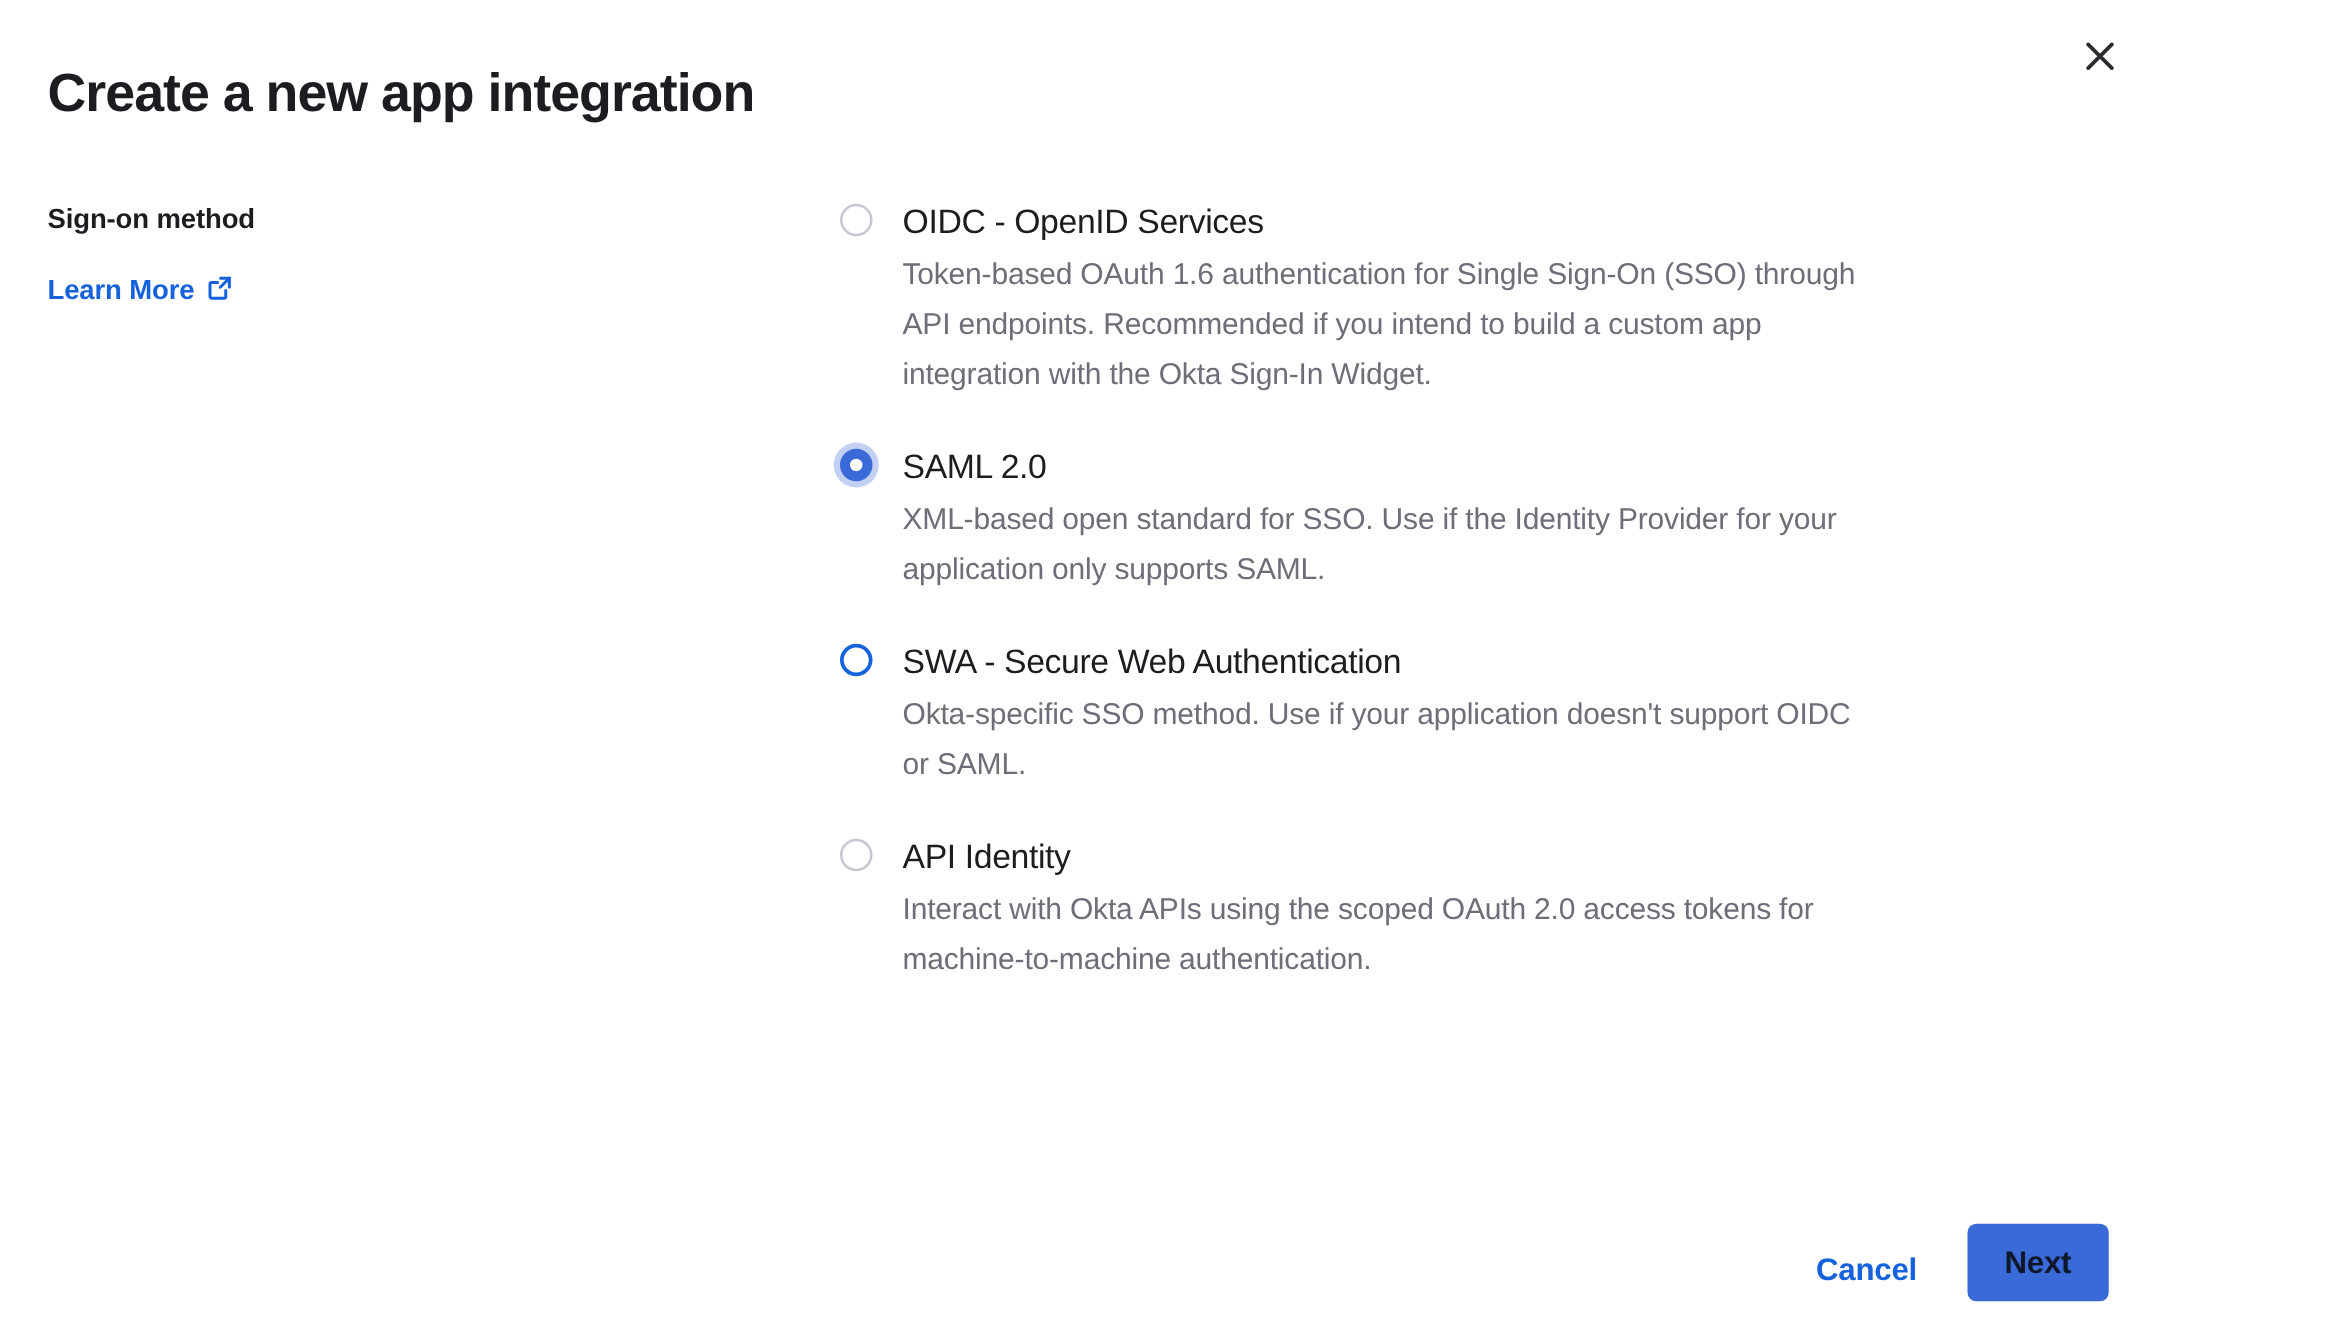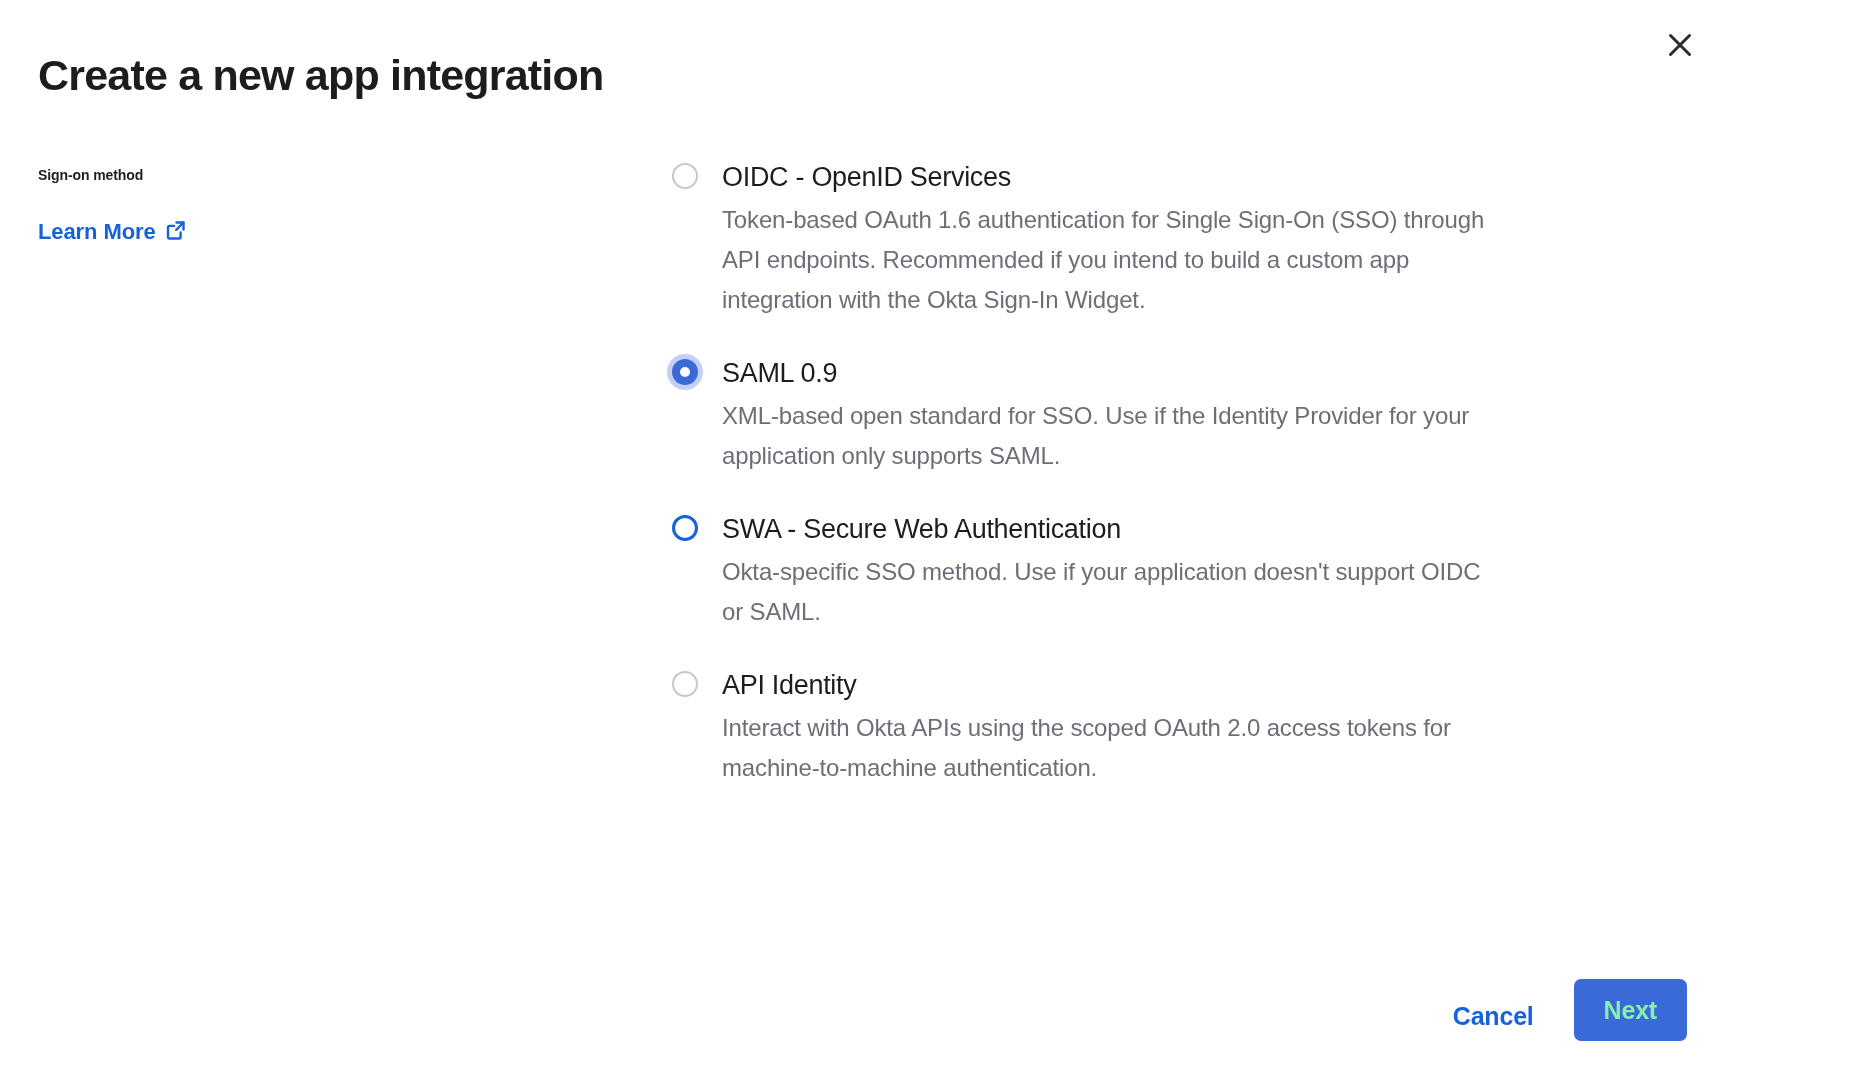--- a/index.html
+++ b/index.html
@@ -64,21 +64,21 @@
     align-items: flex-start;
   }
 
   .left-col {
     width: 660px;
     padding-left: 38px;
     flex: 0 0 660px;
   }
 
   .section-label {
-    font-size: 14px;
+    font-size: 22px;
     line-height: 30px;
     font-weight: bold;
     color: #1d1d21;
     letter-spacing: -0.1px;
     margin: 0;
   }
 
   .learn-more {
     display: inline-flex;
     align-items: flex-start;
@@ -187,21 +187,21 @@
   .btn-next {
     background: #3a6ad8;
     border: none;
     border-radius: 7px;
     padding: 0 30px;
     height: 62px;
     min-width: 99px;
     font-family: inherit;
     font-size: 25px;
     font-weight: bold;
-    color: #86efac;
+    color: #0f172a;
     letter-spacing: -0.2px;
     cursor: pointer;
   }
 </style>
 </head>
 <body>
 
 <div class="modal">
 
   <button class="close-btn">
@@ -233,21 +233,21 @@
     <div class="options">
 
       <div class="option">
         <span class="radio unselected"></span>
         <span class="option-label">OIDC - OpenID Services</span>
         <span class="option-desc">Token-based OAuth 1.6 authentication for Single Sign-On (SSO) through API endpoints. Recommended if you intend to build a custom app integration with the Okta Sign-In Widget.</span>
       </div>
 
       <div class="option">
         <span class="radio selected"></span>
-        <span class="option-label">SAML 0.9</span>
+        <span class="option-label">SAML 2.0</span>
         <span class="option-desc">XML-based open standard for SSO. Use if the Identity Provider for your application only supports SAML.</span>
       </div>
 
       <div class="option">
         <span class="radio hovered"></span>
         <span class="option-label">SWA - Secure Web Authentication</span>
         <span class="option-desc">Okta-specific SSO method. Use if your application doesn't support OIDC or SAML.</span>
       </div>
 
       <div class="option">

